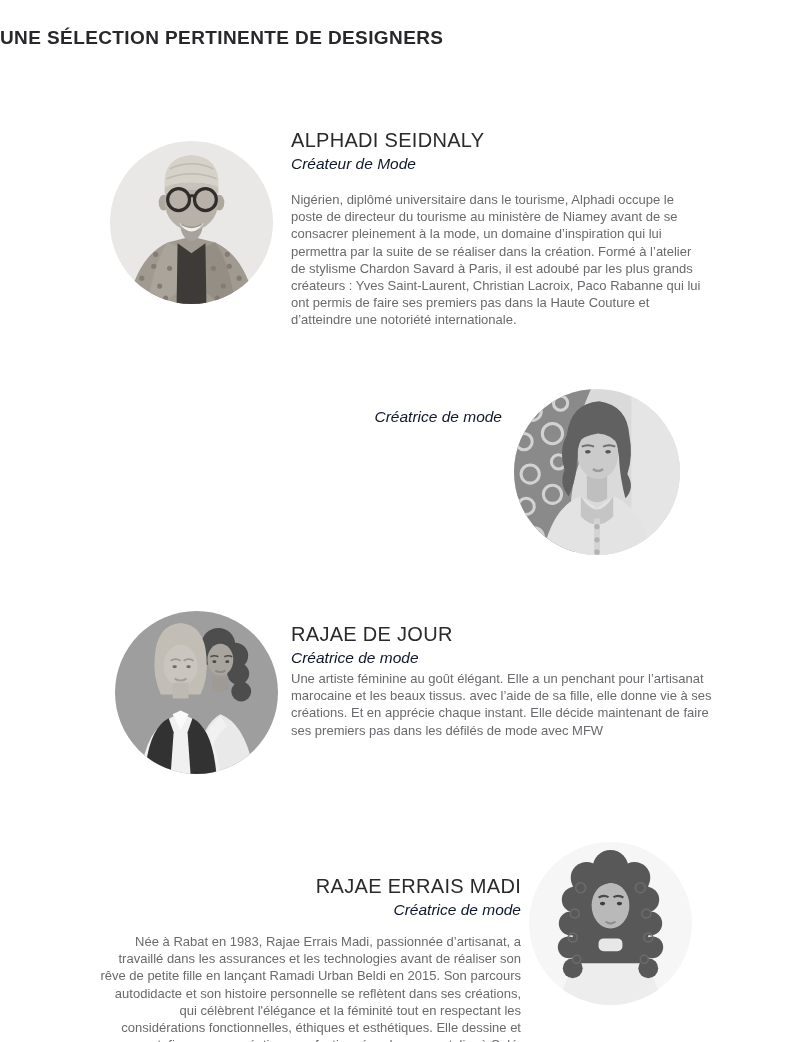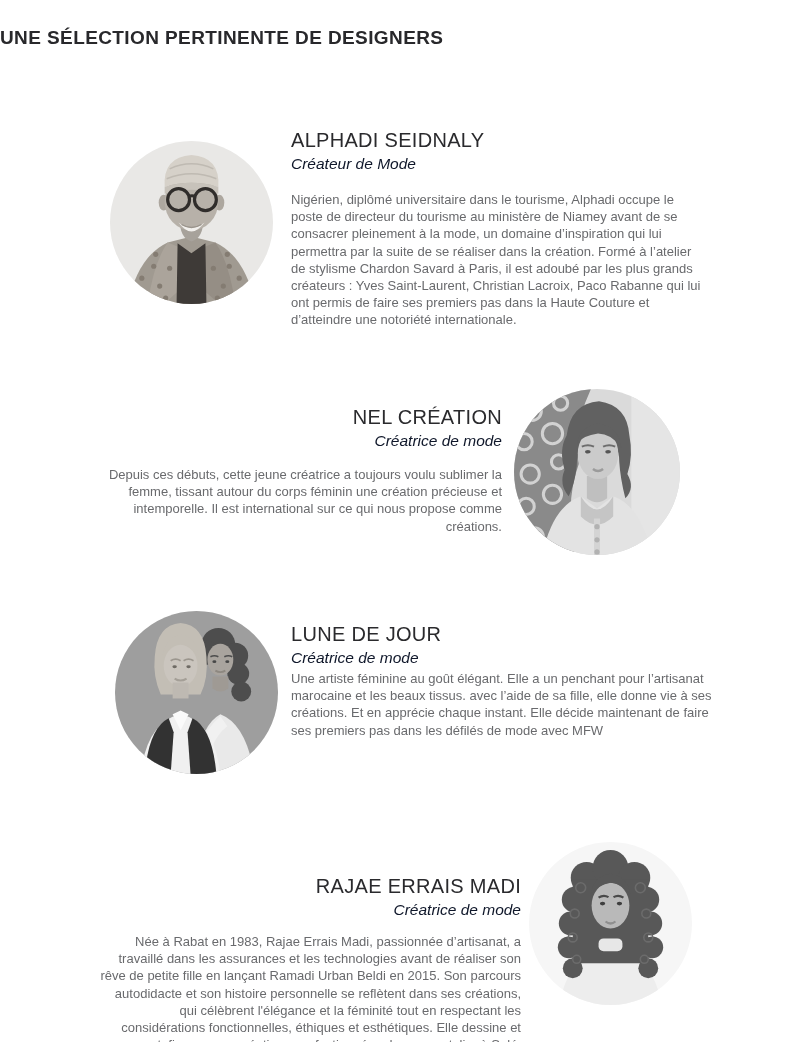--- a/index.html
+++ b/index.html
@@ -152,23 +152,21 @@
         <path d="M78 79 Q83 83 88 79" stroke="#9b9b9b" stroke-width="2.4" fill="none"></path>
         <path d="M28 164 Q38 116 66 106 L82 118 L98 106 Q126 116 136 164 Z" fill="#e3e3e3"></path>
         <path d="M66 106 Q82 132 98 106 L98 126 Q82 142 66 126 Z" fill="#c5c5c5"></path>
         <line x1="82" y1="128" x2="82" y2="164" stroke="#d4d4d4" stroke-width="6"></line>
         <circle cx="82" cy="136" r="2.6" fill="#b2b2b2"></circle>
         <circle cx="82" cy="149" r="2.6" fill="#b2b2b2"></circle>
         <circle cx="82" cy="161" r="2.6" fill="#b2b2b2"></circle>
       </svg>
     </div>
     <div class="text-block align-right">
-      <h2 class="designer-name">NEL CRÉATION</h2>
       <div class="designer-role">Créatrice de mode</div>
-      <p class="designer-bio">Depuis ces débuts, cette jeune créatrice a toujours voulu sublimer la femme, tissant autour du corps féminin une création précieuse et intemporelle. Il est international sur ce qui nous propose comme créations.</p>
     </div>
   </section>
 
   <section class="section" id="s3">
     <div class="photo" title="Portrait noir et blanc d’une mère et sa fille, chemises blanches et gilet sombre">
       <svg viewBox="0 0 164 164">
         <rect width="164" height="164" fill="#9e9e9e"></rect>
         <g>
           <circle cx="104" cy="34" r="17" fill="#4d4d4d"></circle>
           <circle cx="121" cy="45" r="13" fill="#4d4d4d"></circle>
@@ -196,21 +194,21 @@
           <path d="M60 68 Q66 72 72 68" stroke="#a49f97" stroke-width="2" fill="none"></path>
           <rect x="58" y="72" width="16" height="16" fill="#beb9b2"></rect>
           <path d="M26 164 Q32 112 66 104 Q100 112 106 164 Z" fill="#f0f0f0"></path>
           <path d="M58 104 L66 120 L74 104 L66 100 Z" fill="#fafafa"></path>
           <path d="M30 164 Q34 118 54 108 L59 122 L56 164 Z" fill="#323232"></path>
           <path d="M102 164 Q98 118 78 108 L73 122 L76 164 Z" fill="#323232"></path>
         </g>
       </svg>
     </div>
     <div class="text-block align-left">
-      <h2 class="designer-name">LUNE DE JOUR</h2>
+      <h2 class="designer-name">RAJAE DE JOUR</h2>
       <div class="designer-role">Créatrice de mode</div>
       <p class="designer-bio">Une artiste féminine au goût élégant. Elle a un penchant pour l’artisanat marocaine et les beaux tissus. avec l’aide de sa fille, elle donne vie à ses créations. Et en apprécie chaque instant. Elle décide maintenant de faire ses premiers pas dans les défilés de mode avec MFW</p>
     </div>
   </section>
 
   <section class="section" id="s4">
     <div class="photo" title="Portrait noir et blanc d’une femme aux longs cheveux bouclés en haut blanc">
       <svg viewBox="0 0 164 164">
         <rect width="164" height="164" fill="#f6f6f6"></rect>
         <path d="M30 164 Q40 118 68 108 L82 112 L96 108 Q124 118 134 164 Z" fill="#ededed"></path>

